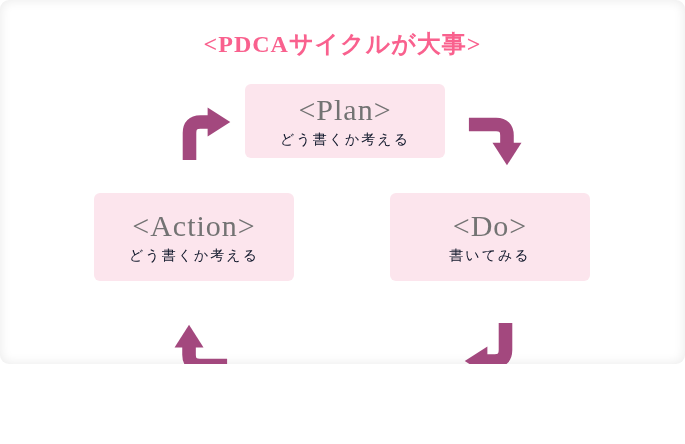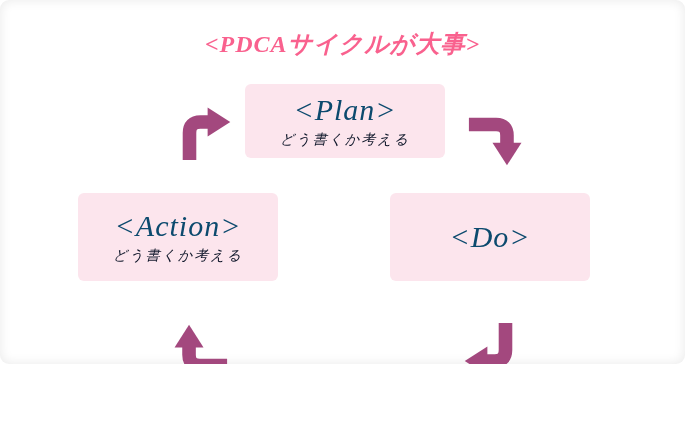--- a/index.html
+++ b/index.html
@@ -9,21 +9,20 @@
     font-family: "Liberation Serif", "DejaVu Serif", serif;
   }
   .card {
     position: relative;
     width: 685px;
     height: 364px;
     background: #ffffff;
     border-radius: 9px;
     box-shadow: inset 0 0 12px rgba(0,0,0,0.09);
     overflow: hidden;
-    font-style: italic;
   }
   .title {
     position: absolute;
     top: 28px;
     left: 0;
     width: 100%;
     margin: 0;
     text-align: center;
     font-size: 24px;
     font-weight: bold;
@@ -36,32 +35,32 @@
     border-radius: 6px;
     display: flex;
     flex-direction: column;
     align-items: center;
     justify-content: center;
     text-align: center;
   }
   .step-box .box-label {
     font-size: 30px;
     letter-spacing: 1px;
-    color: #0c4a6e;
+    color: #737373;
     line-height: 1.15;
   }
   .step-box .box-desc {
     font-size: 14px;
     letter-spacing: 2px;
     color: #0f172a;
     margin-top: 4px;
   }
   .box-plan   { left: 245px; top:  84px; width: 200px; height: 74px; }
   .box-do     { left: 390px; top: 193px; width: 200px; height: 88px; text-align: right; }
-  .box-action { left:  78px; top: 193px; width: 200px; height: 88px; }
+  .box-action { left:  94px; top: 193px; width: 200px; height: 88px; }
   .box-check  { left: 244px; top: 315px; width: 197px; height: 85px; }
   .arrow {
     position: absolute;
     width: 58px;
     height: 58px;
   }
   .arrow-tl { left: 175px; top: 103px; }
   .arrow-tr { left: 468px; top: 110px; transform: rotate(90deg); }
   .arrow-br { left: 462px; top: 322px; transform: rotate(180deg); }
   .arrow-bl { left: 170px; top: 322px; transform: rotate(270deg); }
@@ -73,20 +72,21 @@
 
   <h1 class="title">&lt;PDCAサイクルが大事&gt;</h1>
 
   <div class="step-box box-plan">
     <div class="box-label">&lt;Plan&gt;</div>
     <div class="box-desc">どう書くか考える</div>
   </div>
 
   <div class="step-box box-do">
     <div class="box-label">&lt;Do&gt;</div>
+    <div class="box-desc">書いてみる</div>
   </div>
 
   <div class="step-box box-action">
     <div class="box-label">&lt;Action&gt;</div>
     <div class="box-desc">どう書くか考える</div>
   </div>
 
 
   <svg class="arrow arrow-tl" viewBox="0 0 64 64" aria-hidden="true">
     <path d="M16,63 L16,33 Q16,21 28,21 L38,21" fill="none" stroke-width="15" stroke="#a3487e"></path>

